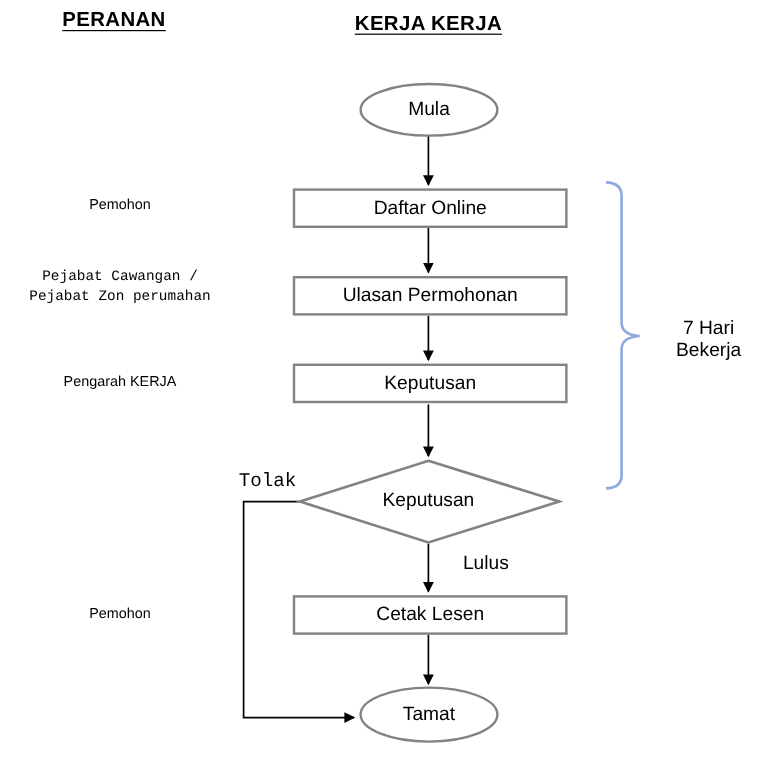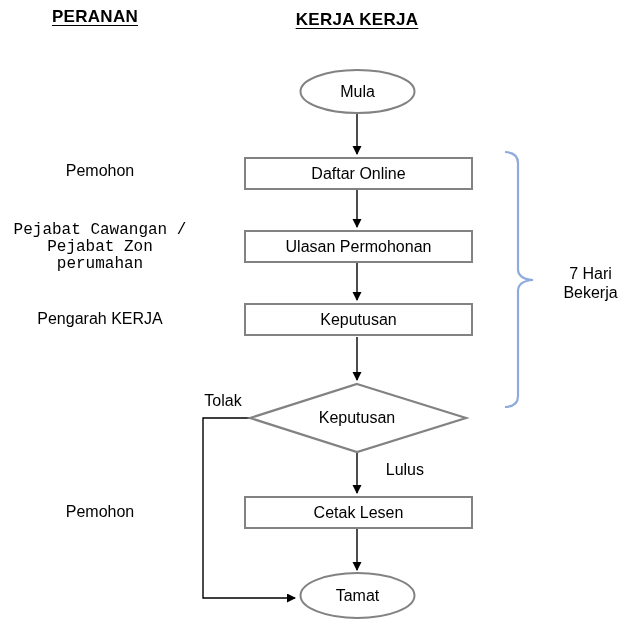--- a/index.html
+++ b/index.html
@@ -43,21 +43,21 @@
   }
   .hdr-left  { left: 0px;   top: 7px;  width: 190px; }
   .hdr-right { left: 257px; top: 10px; width: 200px; }
 
   .role {
     position: absolute;
     z-index: 2;
     left: 2px;
     width: 196px;
     text-align: center;
-    font-size: 16px;
+    font-size: 12px;
     line-height: 17px;
   }
   .role-1 { top: 162px; }
   .role-2 { top: 222px; font-family: Liberation Mono, monospace; }
   .role-3 { top: 310px; }
   .role-4 { top: 503px; }
 
   .process-box {
     position: absolute;
     z-index: 2;
@@ -99,21 +99,21 @@
     width: 200px;
     text-align: center;
     font-size: 16px;
   }
 
   .branch-label {
     position: absolute;
     z-index: 2;
     font-size: 16px;
   }
-  .branch-tolak { left: 197px; top: 392px; width: 52px; text-align: center; }
+  .branch-tolak { left: 197px; top: 392px; width: 52px; text-align: center; font-family: Liberation Mono, monospace; }
   .branch-lulus { left: 364px; top: 461px; width: 60px; text-align: right; }
 
   .duration {
     position: absolute;
     z-index: 2;
     left: 543px;
     top: 264px;
     width: 95px;
     text-align: center;
     font-size: 16px;

